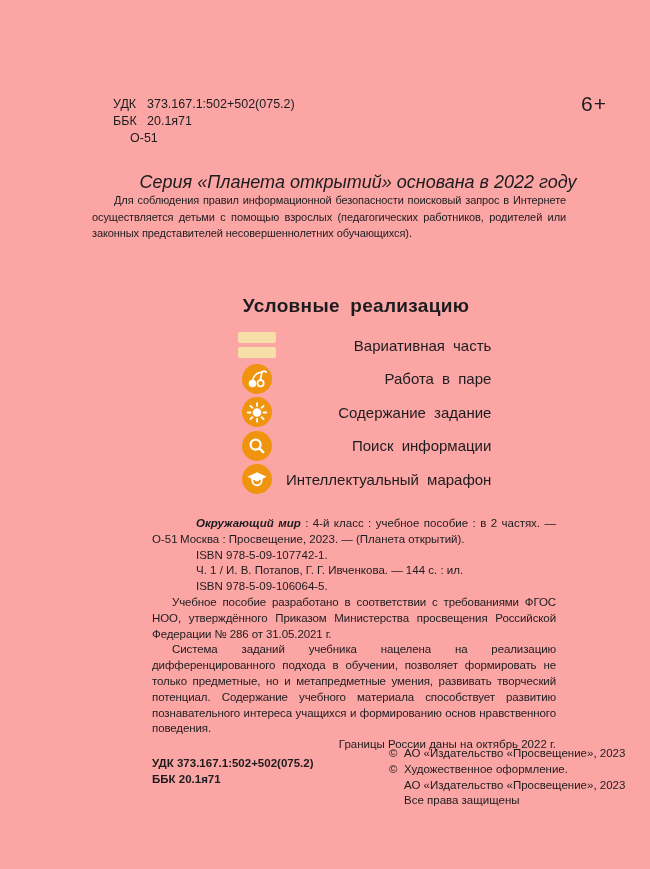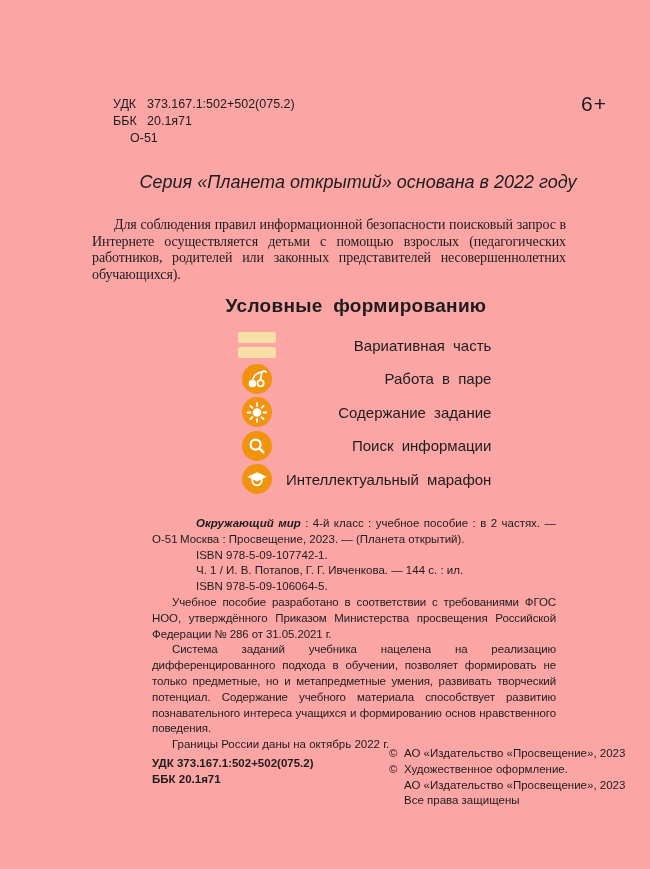--- a/index.html
+++ b/index.html
@@ -11,38 +11,38 @@
   
   .meta-top { position:absolute; left:113px; top:96px; font-size:12.5px; line-height:17px; }
   .meta-row { display:flex; }
   .meta-label { width:26px; flex-shrink:0; margin-right:8px; }
   .meta-sign { margin-left:17px; }
   .age-mark { position:absolute; left:581px; top:92px; font-size:21px; letter-spacing:1px; }
   
   .series-note { position:absolute; left:358px; top:172px; transform:translateX(-50%);
     font-style:italic; font-size:18px; white-space:nowrap; }
   
-  .safety-note { position:absolute; left:92px; top:217px; width:474px;
-    font-size:14px; line-height:16.5px; text-align:justify; text-indent:22px; letter-spacing:-0.1px;font-family:Liberation Serif, serif; }
+  .safety-note { position:absolute; left:92px; top:192px; width:474px;
+    font-size:11px; line-height:16.5px; text-align:justify; text-indent:22px; letter-spacing:-0.1px; }
   
   .legend-title { position:absolute; left:356px; top:295px; transform:translateX(-50%);
     font-size:19px; font-weight:bold; white-space:nowrap; word-spacing:5px; letter-spacing:0.3px; }
   .legend { position:absolute; left:238px; top:330px; }
   .legend-item { display:flex; align-items:center; height:30px; margin-bottom:3.5px;justify-content:space-between; }
   .legend-icon { width:38px; height:30px; display:flex; align-items:center; justify-content:center; flex-shrink:0; }
   .legend-label { margin-left:10px; font-size:15px; word-spacing:4px; white-space:nowrap; }
   
   .imprint { position:absolute; left:152px; top:516px; width:404px;
     font-size:11.5px; line-height:15.8px; }
   .im-line1 { text-indent:44px; text-align:justify; text-align-last:justify; }
   .im-line2 { display:flex; }
   .im-code { width:28px; flex-shrink:0; }
   .im-ind { margin-left:44px; }
   .im-para { text-align:justify; text-indent:20px; letter-spacing:-0.1px; }
-  .im-note { text-indent:20px; }
+  .im-note { text-indent:20px;text-align:right; }
   .im-codes-footer { text-align:left; font-weight:bold; margin-top:2px; line-height:16px; }
   .bold { font-weight:bold;font-style:italic; }
   
   .footer-isbn { position:absolute; left:90px; top:746px; font-weight:bold;
     font-size:12px; line-height:16.5px; }
   .copyright { position:absolute; left:389px; top:746px; font-size:11.5px; line-height:15.8px; }
   .cr-row { display:flex; }
   .cr-sign { width:15px; flex-shrink:0; }
 </style>
 </head>
@@ -61,21 +61,21 @@
     </div>
     <div class="meta-sign">О-51</div>
   </div>
 
   <div class="age-mark">6+</div>
 
   <div class="series-note">Серия «Планета открытий» основана в 2022 году</div>
 
   <div class="safety-note">Для соблюдения правил информационной безопасности поисковый запрос в Интернете осуществляется детьми с помощью взрослых (педагогических работников, родителей или законных представителей несовершеннолетних обучающихся).</div>
 
-  <div class="legend-title">Условные формированию</div>
+  <div class="legend-title">Условные реализацию</div>
 
   <div class="legend">
 
     <div class="legend-item">
       <span class="legend-icon">
         <svg width="38" height="28" viewBox="0 0 38 28" aria-hidden="true">
           <rect x="0" y="1" width="38" height="11" rx="2" fill="#F8DFA8"></rect>
           <rect x="0" y="16" width="38" height="11" rx="2" fill="#F8DFA8"></rect>
         </svg>
       </span>

